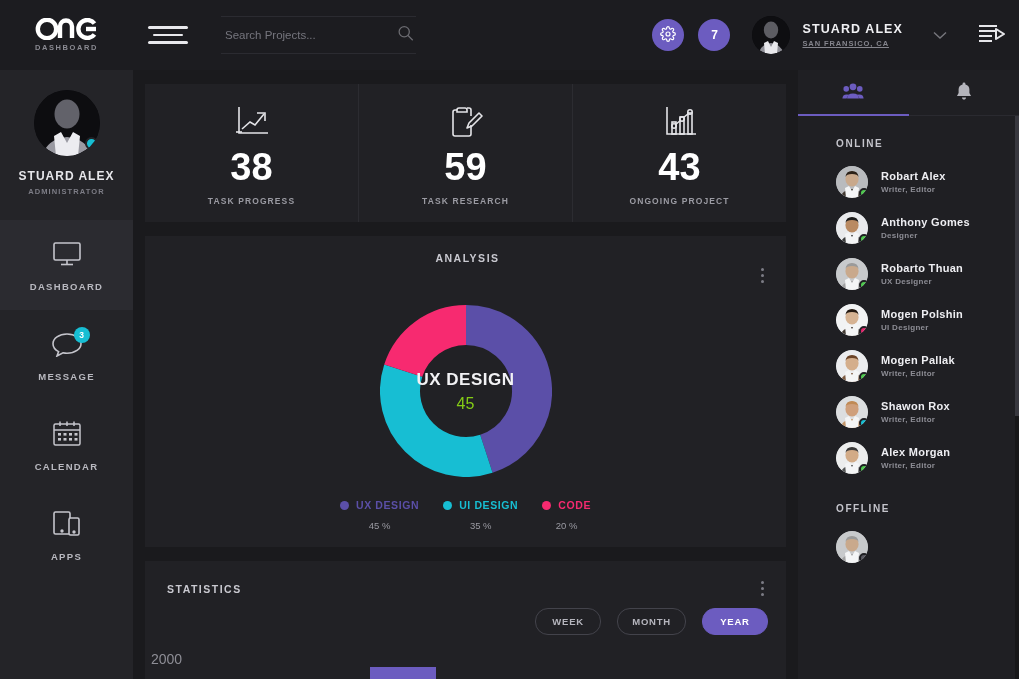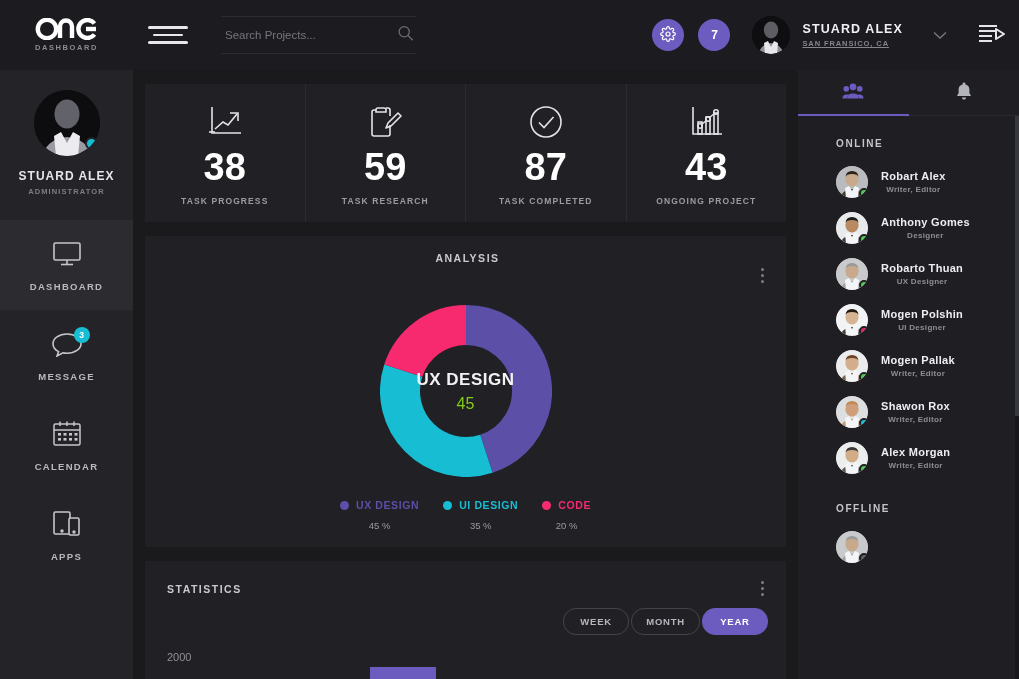--- a/index.html
+++ b/index.html
@@ -122,47 +122,47 @@
   .donut-center-value { font-size:16px; color:#84cc16; margin-top:5px; }
 
   .legend { display:flex; gap:24px; margin-top:22px; }
   .legend-item { display:flex; flex-direction:column; align-items:center; }
   .legend-top { display:flex; align-items:center; gap:7px; }
   .legend-dot { width:9px; height:9px; border-radius:50%; display:block; }
   .legend-label { font-size:10.5px; font-weight:bold; letter-spacing:.6px; }
   .legend-pct { font-size:9.5px; color:#9a9aa2; margin-top:9px; }
 
   .stats-head { display:flex; align-items:center; padding:16px 18px 0 22px; }
-  .seg-row { display:flex; gap:2px; padding:8px 18px 0 22px; justify-content:flex-end; }
+  .seg-row { display:flex; gap:16px; padding:8px 18px 0 22px; justify-content:flex-end; }
   .seg {
     min-width:66px; text-align:center; padding:7px 14px; border-radius:13px;
     border:1px solid #43434b; font-size:9.5px; font-weight:bold; letter-spacing:.8px;
     color:#b6b6be; cursor:pointer; background:transparent;
   }
   .seg.active { background:#6c5cc0; border-color:#6c5cc0; color:#fff; }
   .stats-plot { position:relative; height:40px; margin-top:10px; padding-left:22px; }
-  .y-tick { font-size:11px; color:#8e8e96; position:absolute; left:22px; top:6px; }
+  .y-tick { font-size:14px; color:#8e8e96; position:absolute; left:6px; top:6px; }
   .bar { position:absolute; background:#6c5cc0; bottom:0; }
 
   
   .rightbar {
     width:221px; flex:0 0 221px; background:#1f1f23;
     display:flex; flex-direction:column; overflow:hidden; position:relative;
   }
   .rb-tabs { display:flex; height:46px; flex:0 0 46px; border-bottom:1px solid #2a2a30; }
   .rb-tab { flex:1; display:flex; align-items:center; justify-content:center; cursor:pointer; position:relative; }
   .rb-tab.active::after {
     content:""; position:absolute; left:0; right:0; bottom:-1px; height:2px; background:#6c5cc0;
   }
   .rb-scroll { flex:1; overflow:hidden; position:relative; padding-top:14px; }
   .rb-section { font-size:10px; font-weight:bold; letter-spacing:1.6px; color:#c4c4cb; padding:8px 0 10px 38px; }
   .contact { display:flex; align-items:center; padding:7px 14px 7px 38px; cursor:pointer; }
   .c-av { width:32px; height:32px; border-radius:50%; position:relative; flex:0 0 32px; overflow:hidden; background:#aeb0b4; }
   .c-dot { position:absolute; right:-1px; bottom:0px; width:10px; height:10px; border-radius:50%; border:2px solid #1f1f23; }
-  .c-meta { margin-left:13px;text-align:center; }
+  .c-meta { margin-left:13px; }
   .c-name { font-size:11px; font-weight:bold; color:#eeeef2; letter-spacing:.3px; }
   .c-role { font-size:8px; color:#8d8d95; margin-top:3px; font-weight:bold; letter-spacing:.3px; }
   .rb-scrollbar { position:absolute; right:0; top:46px; bottom:0; width:4px; background:#171719; }
   .rb-thumb { position:absolute; top:0; width:4px; height:300px; background:#38383f; }
 </style>
 </head>
 <body>
 
 <div class="app">
 
@@ -357,30 +357,20 @@
               <path d="M8 5 H6 a2 2 0 0 0-2 2 V29 a2 2 0 0 0 2 2 H20 a2 2 0 0 0 2-2 V20"></path>
               <path d="M8 5 a2 2 0 0 1 2-2 h6 a2 2 0 0 1 2 2 V7 H8 Z"></path>
               <path d="M18 3 h2 a2 2 0 0 1 2 2 v6"></path>
               <path d="M30 8 l-10 10 -2 5 5-2 10-10 z" stroke-linejoin="round"></path>
             </svg>
           </span>
           <span class="stat-value">59</span>
           <span class="stat-label">TASK RESEARCH</span>
         </div>
 
-        <div class="stat-card">
-          <span class="stat-icon">
-            <svg width="36" height="36" viewBox="0 0 36 36" fill="none" stroke="#e4e4e8" stroke-width="1.6">
-              <circle cx="18" cy="18" r="15"></circle>
-              <path d="M11 18.5 L16 23.5 L25.5 13"></path>
-            </svg>
-          </span>
-          <span class="stat-value">87</span>
-          <span class="stat-label">TASK COMPLETED</span>
-        </div>
 
         <div class="stat-card">
           <span class="stat-icon">
             <svg width="34" height="34" viewBox="0 0 34 34" fill="none" stroke="#e4e4e8" stroke-width="1.6">
               <path d="M4 2 V29 H33"></path>
               <rect x="9" y="17" width="4" height="12"></rect>
               <rect x="17" y="12" width="4" height="17"></rect>
               <rect x="25" y="8" width="4" height="21"></rect>
               <circle cx="11" cy="21" r="2.2"></circle>
                 <circle cx="19" cy="14" r="2.2"></circle>

